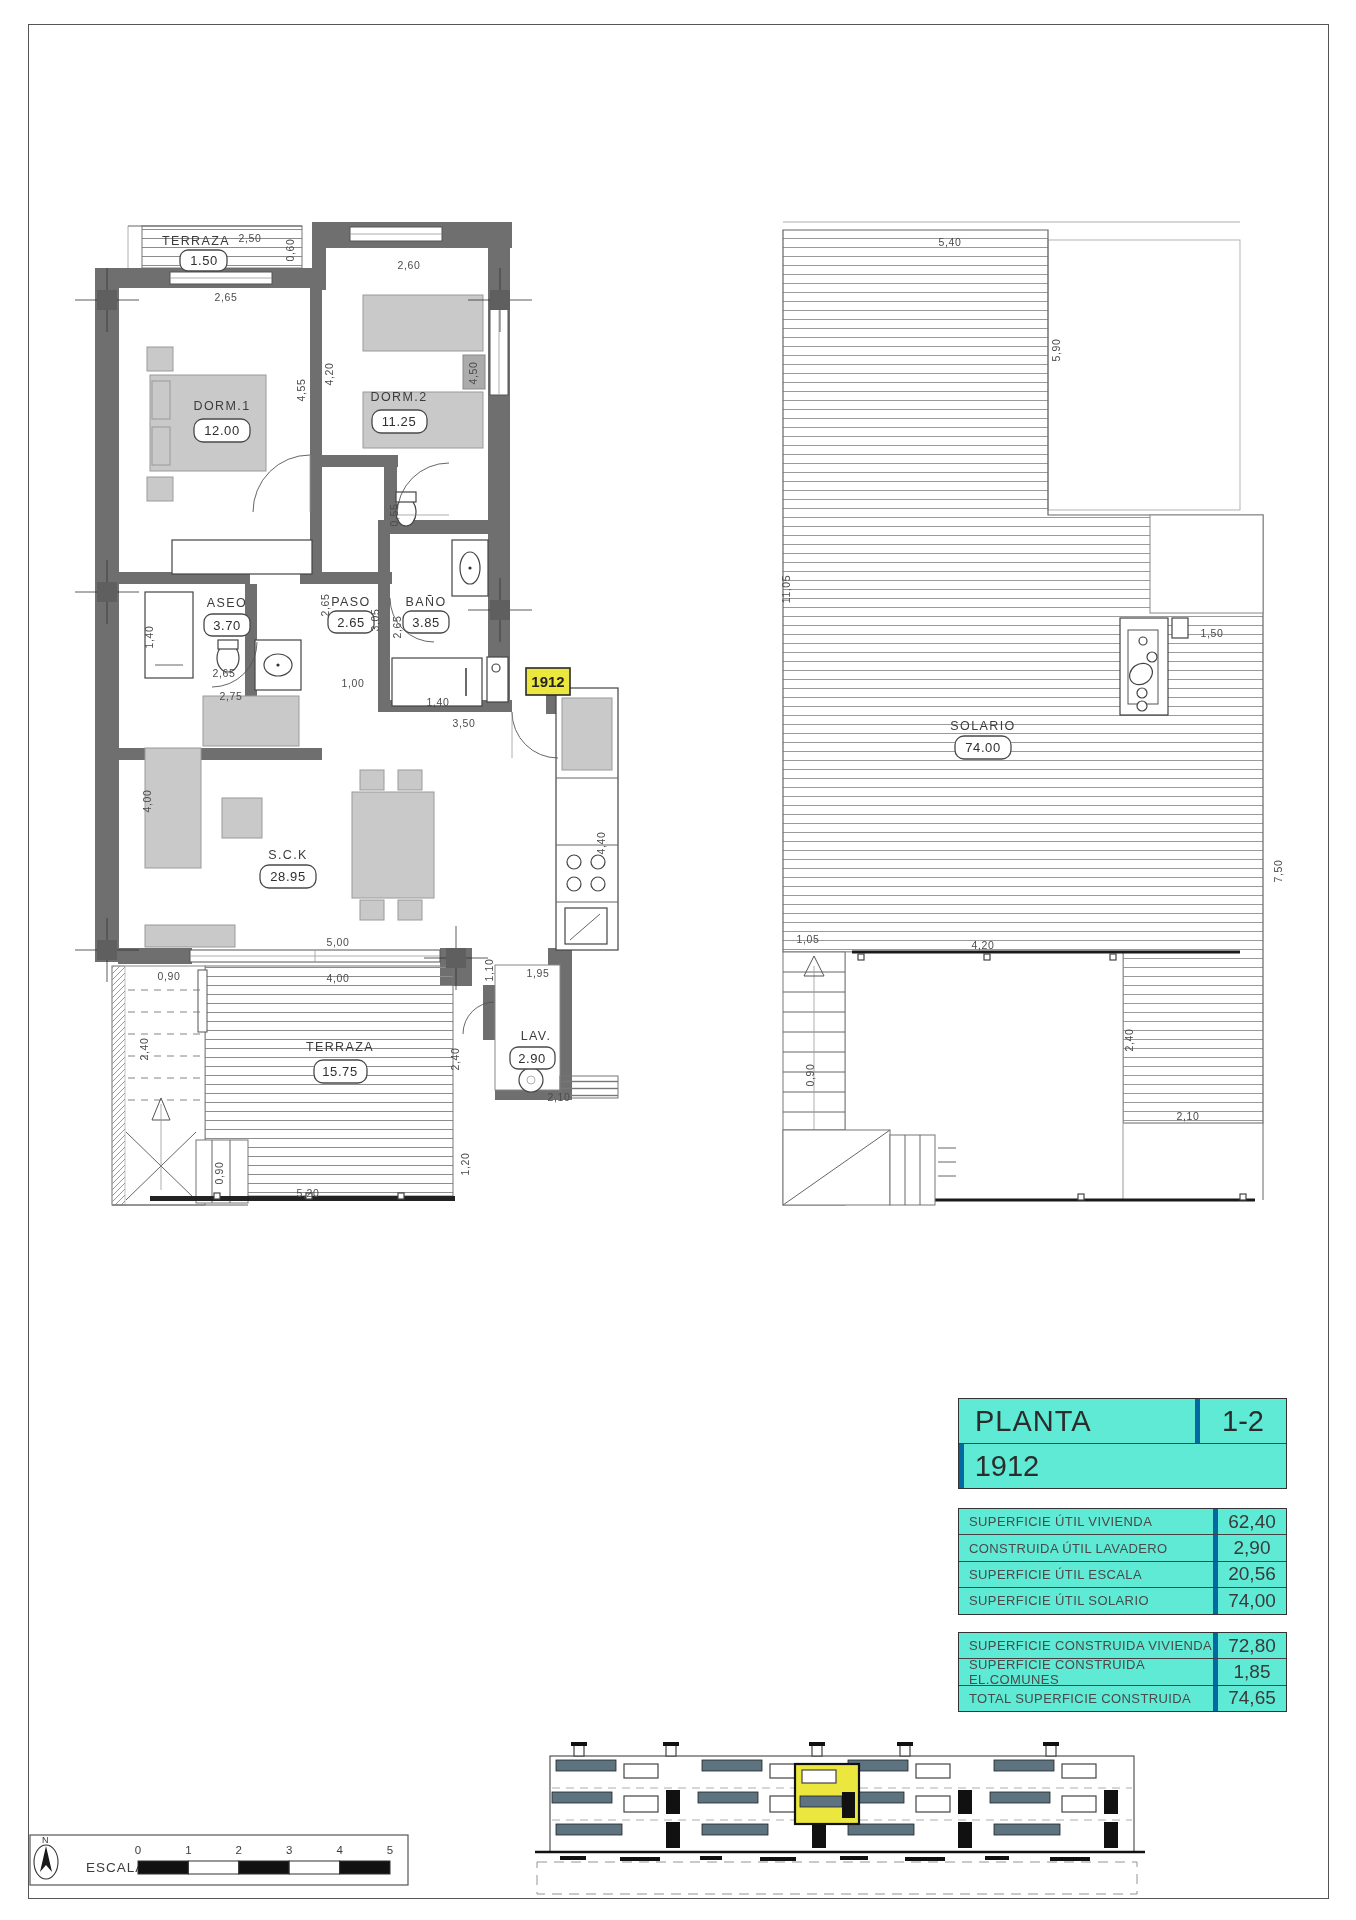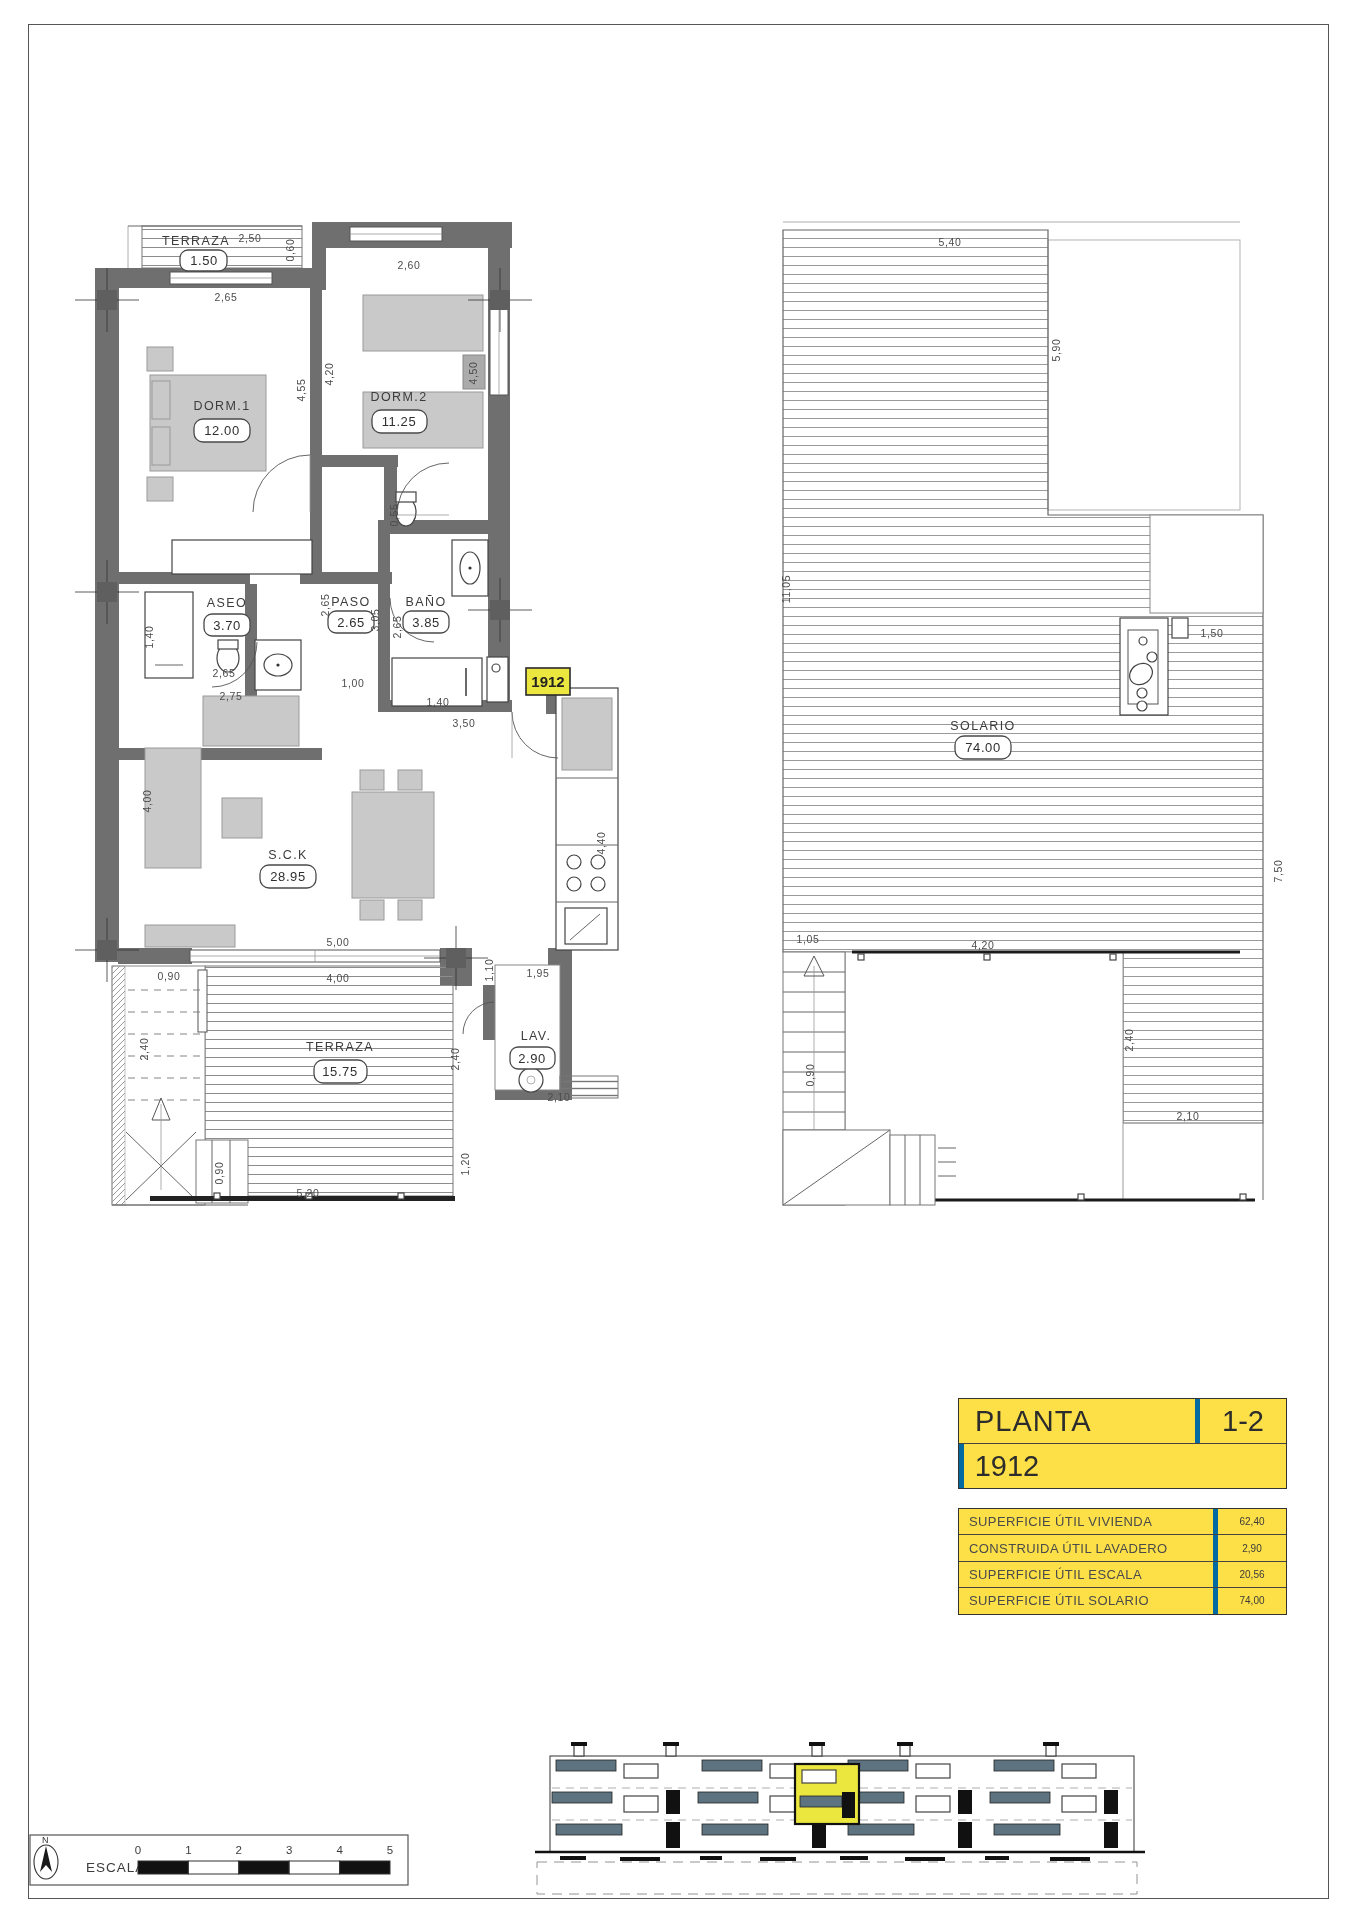--- a/index.html
+++ b/index.html
@@ -17,33 +17,33 @@
   .thin2{stroke:#999;stroke-width:.8;fill:none;}
   .win{fill:#fff;stroke:#555;stroke-width:1;}
   .furn{fill:#c9c9c9;stroke:#9a9a9a;stroke-width:1;}
   .fix{fill:#fff;stroke:#444;stroke-width:1.2;}
   .arc{fill:none;stroke:#555;stroke-width:.9;}
   .dash{stroke:#777;stroke-width:.9;stroke-dasharray:7 6;fill:none;}
   .fence{stroke:#1a1a1a;stroke-width:3.2;fill:none;}
   .cross line{stroke:#333;stroke-width:.8;}
   .cross rect{fill:#5f5f5f;}
   
-  .tbl{position:absolute;border:1.4px solid #333;background:#fde047;}
+  .tbl{position:absolute;border:1.4px solid #333;background:#5eead4;}
   .trow{display:flex;border-bottom:1px solid #444;}
   .trow:last-child{border-bottom:none;}
   .tlabel{flex:1;padding-left:10px;display:flex;align-items:center;
           color:#4a4a4a;letter-spacing:.4px;}
   .tval{width:68px;border-left:5px solid #0369a1;display:flex;align-items:center;
         justify-content:center;color:#3a3a3a;}
   #tbl-head .trow{height:44px;}
   #tbl-head .tlabel{font-size:29px;color:#2c2c2c;letter-spacing:1px;padding-left:16px;}
   #tbl-head .tval{font-size:29px;width:86px;color:#2c2c2c;}
   #tbl-util .trow,#tbl-con .trow{height:25.4px;}
   #tbl-util .tlabel,#tbl-con .tlabel{font-size:13px;}
-  #tbl-util .tval,#tbl-con .tval{font-size:10px;}
+  #tbl-util .tval,#tbl-con .tval{font-size:19px;}
 </style>
 </head>
 <body>
 
 <div id="page">
   <div id="page-border"></div>
 
   <svg width="1356" height="1920" viewBox="0 0 1356 1920">
     <defs>
       <pattern id="hA" width="9" height="9" patternUnits="userSpaceOnUse">
@@ -524,13 +524,27 @@
     <div class="trow">
       <div class="tlabel">SUPERFICIE ÚTIL ESCALA</div>
       <div class="tval">20,56</div>
     </div>
     <div class="trow">
       <div class="tlabel">SUPERFICIE ÚTIL SOLARIO</div>
       <div class="tval">74,00</div>
     </div>
   </div>
 
+  <div id="tbl-con" class="tbl" style="left:958px;top:1632px;width:327px;">
+    <div class="trow">
+      <div class="tlabel">SUPERFICIE CONSTRUIDA VIVIENDA</div>
+      <div class="tval">72,80</div>
+    </div>
+    <div class="trow">
+      <div class="tlabel">SUPERFICIE CONSTRUIDA EL.COMUNES</div>
+      <div class="tval">1,85</div>
+    </div>
+    <div class="trow">
+      <div class="tlabel">TOTAL SUPERFICIE CONSTRUIDA</div>
+      <div class="tval">74,65</div>
+    </div>
+  </div>
 </div>
 
 </body></html>

